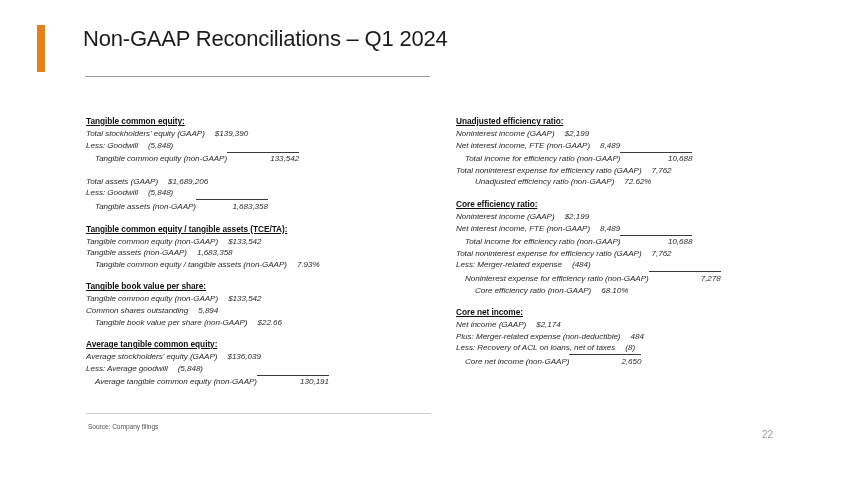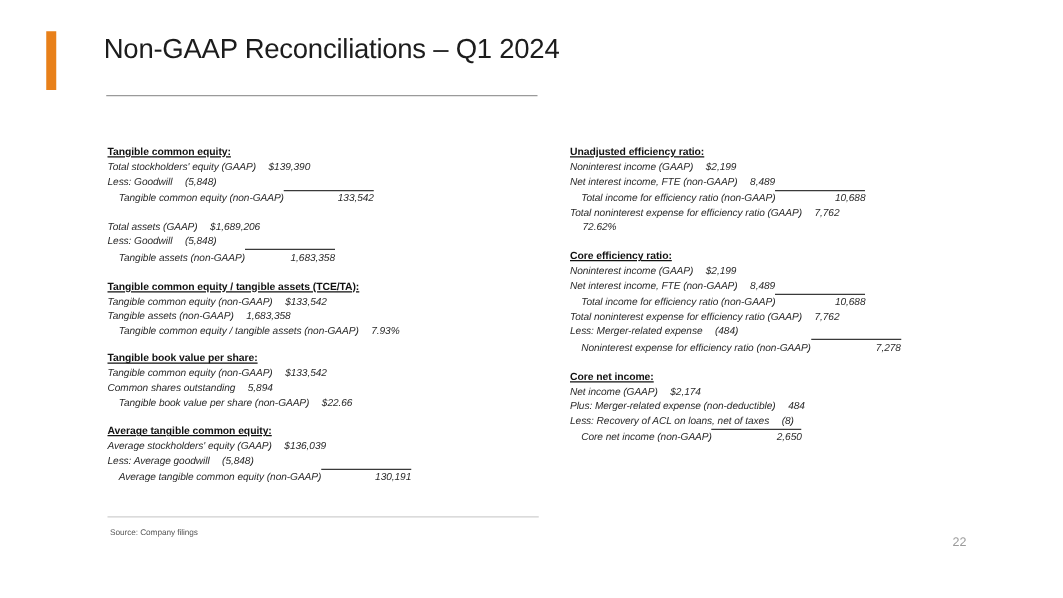--- a/index.html
+++ b/index.html
@@ -214,20 +214,21 @@
       </div>
       <div class="row indent-1 rule-above">
         <span class="label">Total income for efficiency ratio (non-GAAP)</span>
         <span class="value">10,688</span>
       </div>
       <div class="row">
         <span class="label">Total noninterest expense for efficiency ratio (GAAP)</span>
         <span class="value">7,762</span>
       </div>
       <div class="row indent-2">
+        <span class="label">Unadjusted efficiency ratio (non-GAAP)</span>
         <span class="value">72.62%</span>
       </div>
     </div>
     <div class="section">
       <div class="section-heading">Core efficiency ratio:</div>
       <div class="row">
         <span class="label">Noninterest income (GAAP)</span>
         <span class="value">$2,199</span>
       </div>
       <div class="row">
@@ -243,20 +244,24 @@
         <span class="value">7,762</span>
       </div>
       <div class="row">
         <span class="label">Less: Merger-related expense</span>
         <span class="value">(484)</span>
       </div>
       <div class="row indent-1 rule-above">
         <span class="label">Noninterest expense for efficiency ratio (non-GAAP)</span>
         <span class="value">7,278</span>
       </div>
+      <div class="row indent-2">
+        <span class="label">Core efficiency ratio (non-GAAP)</span>
+        <span class="value">68.10%</span>
+      </div>
     </div>
     <div class="section">
       <div class="section-heading">Core net income:</div>
       <div class="row">
         <span class="label">Net income (GAAP)</span>
         <span class="value">$2,174</span>
       </div>
       <div class="row">
         <span class="label">Plus: Merger-related expense (non-deductible)</span>
         <span class="value">484</span>

